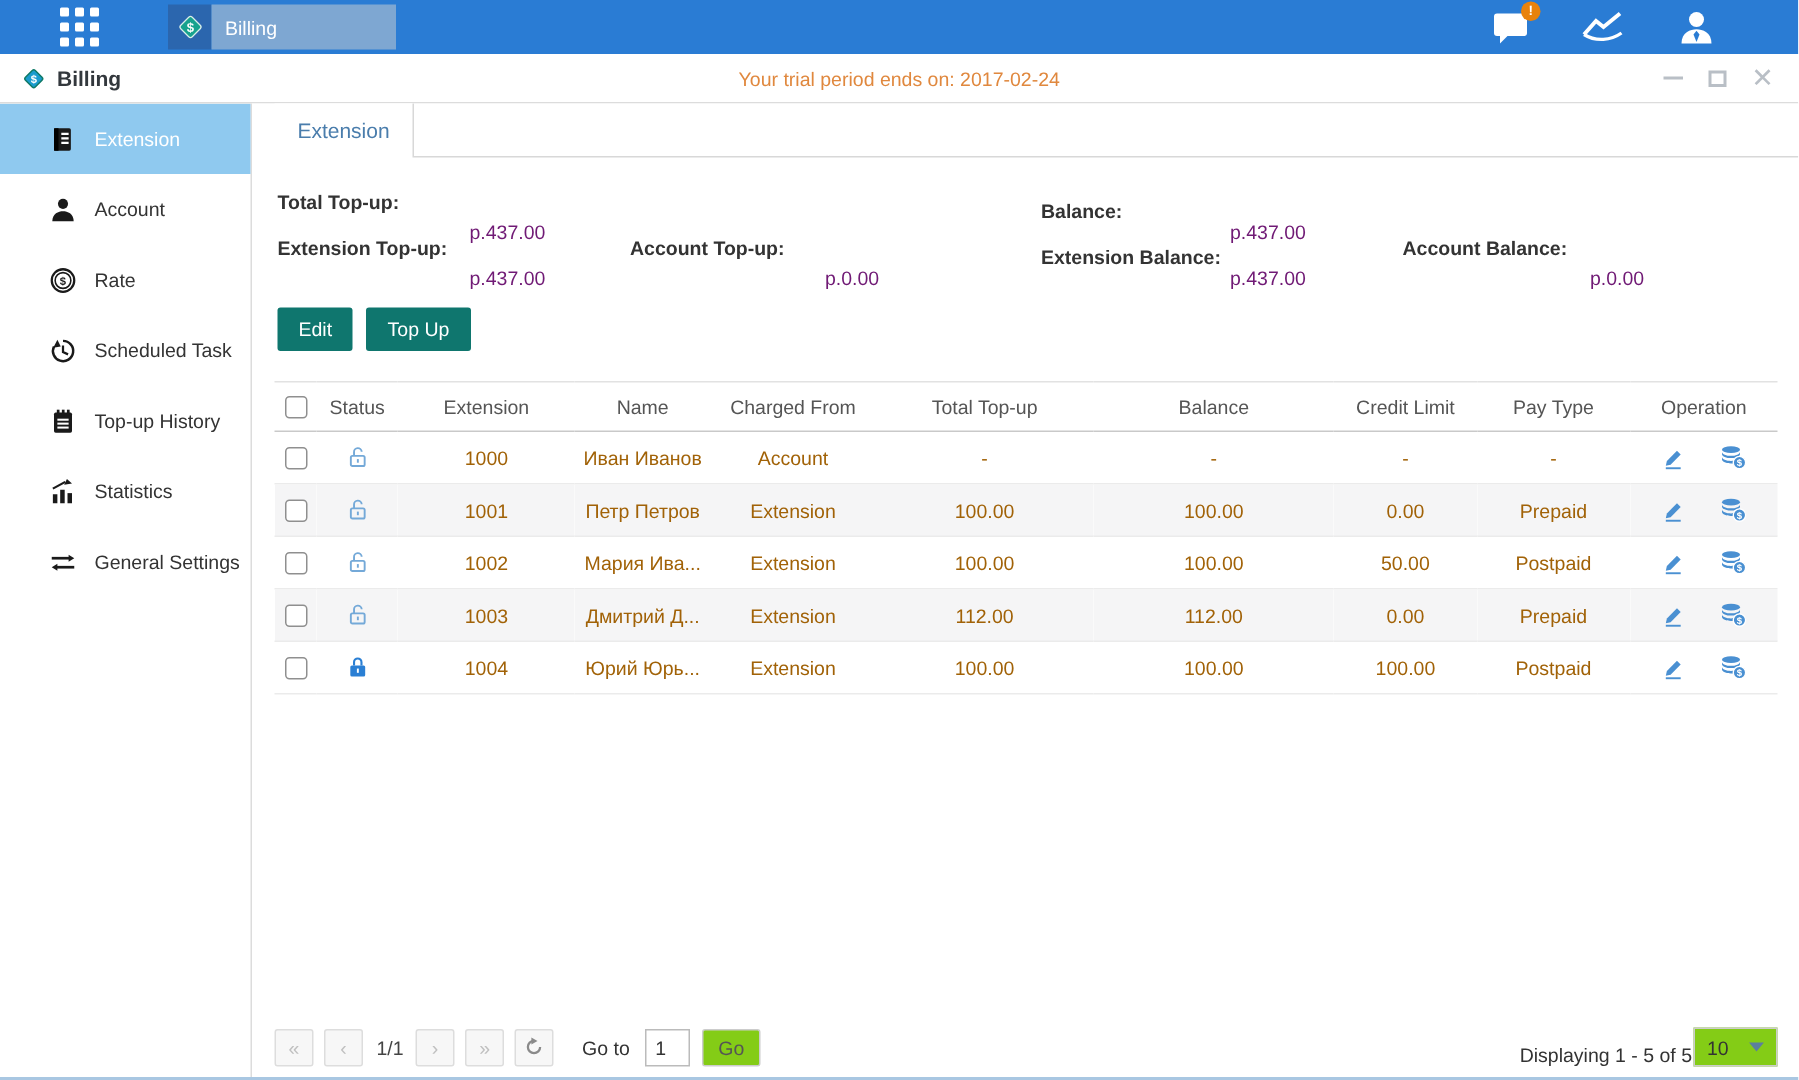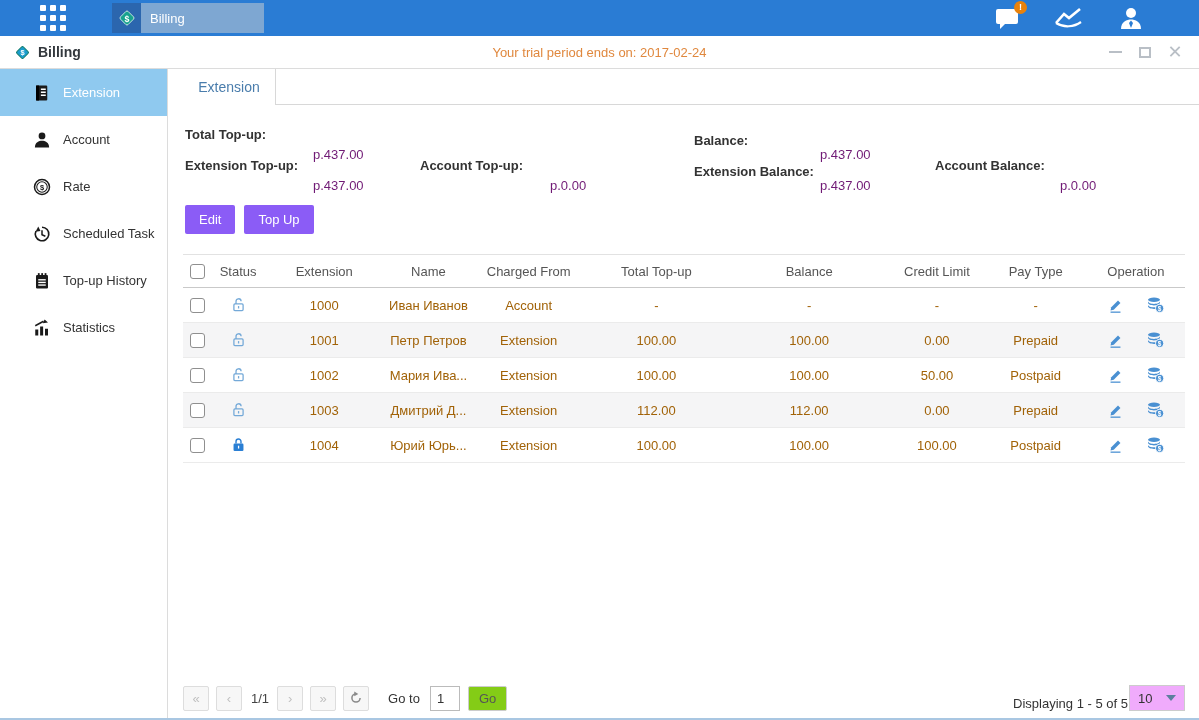--- a/index.html
+++ b/index.html
@@ -45,21 +45,21 @@
   .sum-col-left { width:509px; flex-shrink:0; }
   .sum-col-right { flex:1; }
   .sum-row { display:flex; height:31px; align-items:center; }
   .sl { font-weight:bold; color:#333; }
   .sv { color:#701a75;margin-top:40px; }
   .w128 { width:128px; } .w107 { width:107px; } .w130 { width:130px; }
   .w126 { width:126px;margin-top:12px; } .w115 { width:115px; } .w125 { width:125px; }
 
   
   .btn-row { padding:24px 17px 0 17px; display:flex; gap:9px; }
-  .btn { background:#8b5cf6; color:#fff; border:none; font-size:13px; padding:7px 14px; border-radius:2px; cursor:pointer; font-family:"Liberation Sans",sans-serif; }
+  .btn { background:#0f766e; color:#fff; border:none; font-size:13px; padding:7px 14px; border-radius:2px; cursor:pointer; font-family:"Liberation Sans",sans-serif; }
 
   
   .table-wrap { margin:20px 14px 0 15px; }
   table { width:100%; border-collapse:collapse; table-layout:fixed; }
   thead tr { height:33px; border-top:1px solid #e2e2e2; border-bottom:1px solid #c9c9c9; }
   th { font-weight:normal; color:#555; font-size:13px; text-align:center; }
   tbody tr { height:35px; border-bottom:1px solid #ebebeb; }
   tbody tr:nth-child(even) { background:#f5f5f6; }
   td { text-align:center; color:#a16207; font-size:13px; overflow:hidden; white-space:nowrap; }
   .cb { display:inline-block; width:15px; height:15px; border:1px solid #8f8f8f; border-radius:3px; background:#fff; vertical-align:middle; cursor:pointer; }
@@ -69,21 +69,21 @@
   
   .pager { position:absolute; left:15px; right:14px; bottom:9px; display:flex; align-items:center; }
   .pg-btn { width:26px; height:25px; border:1px solid #ddd; background:#f7f7f7; color:#c0c0c0; display:flex; align-items:center; justify-content:center; font-size:13px; margin-right:7px; cursor:pointer; border-radius:2px; }
   .pg-num { color:#444; margin:0 8px 0 2px; }
   .pg-refresh { color:#8a8a8a; }
   .goto-label { margin:0 10px 0 12px; color:#333; }
   .goto-input { width:30px; height:25px; border:1px solid #bbb; text-align:left; padding-left:6px; font-size:13px; color:#333; font-family:"Liberation Sans",sans-serif; }
   .go-btn { height:25px; border:1px solid #ccc; background:#84cc16; color:#555; padding:0 10px; margin-left:8px; cursor:pointer; font-family:"Liberation Sans",sans-serif; font-size:13px; border-radius:2px; }
   .pager-right { margin-left:auto; display:flex; align-items:flex-end; gap:1px; }
   .displaying { color:#333; }
-  .pagesize { width:56px; height:26px; border:1px solid #ccc; background:#f0abfc; display:flex; align-items:center; justify-content:space-between; padding:0 8px; cursor:pointer; color:#333; }
+  .pagesize { width:56px; height:26px; border:1px solid #ccc; background:#84cc16; display:flex; align-items:center; justify-content:space-between; padding:0 8px; cursor:pointer; color:#333; }
   .caret { width:0; height:0; border-left:5px solid transparent; border-right:5px solid transparent; border-top:6px solid #5c7f9e; }
 </style>
 </head>
 <body>
 
 <div class="screen">
 
   <div class="taskbar">
     <div class="grid-btn">
       <svg width="30" height="30" viewBox="0 0 30 30">
@@ -225,20 +225,31 @@
             <rect x="3" y="14" width="4" height="8" fill="#1a1a1a"></rect>
             <rect x="9.5" y="10" width="4" height="12" fill="#1a1a1a"></rect>
             <rect x="16" y="13" width="4" height="9" fill="#1a1a1a"></rect>
             <path d="M3 9 L14 3" stroke="#1a1a1a" stroke-width="2" fill="none"></path>
             <path d="M15.5 0.5 L20 4.5 L13 5.5 Z" fill="#1a1a1a"></path>
           </svg>
         </span>
         <span>Statistics</span>
       </div>
 
+      <div class="side-item">
+        <span class="sicon">
+          <svg width="18" height="18" viewBox="0 0 24 24">
+            <rect x="2" y="7" width="17" height="2.4" fill="#1a1a1a"></rect>
+            <path d="M22 8.2 L17 5 L17 11.4 Z" fill="#1a1a1a"></path>
+            <rect x="5" y="15" width="17" height="2.4" fill="#1a1a1a"></rect>
+            <path d="M2 16.2 L7 13 L7 19.4 Z" fill="#1a1a1a"></path>
+          </svg>
+        </span>
+        <span>General Settings</span>
+      </div>
     </div>
 
     <div class="content">
 
       <div class="tabstrip">
         <div class="tab-active">Extension</div>
         <div class="tab-rest"></div>
       </div>
 
       <div class="summary">

